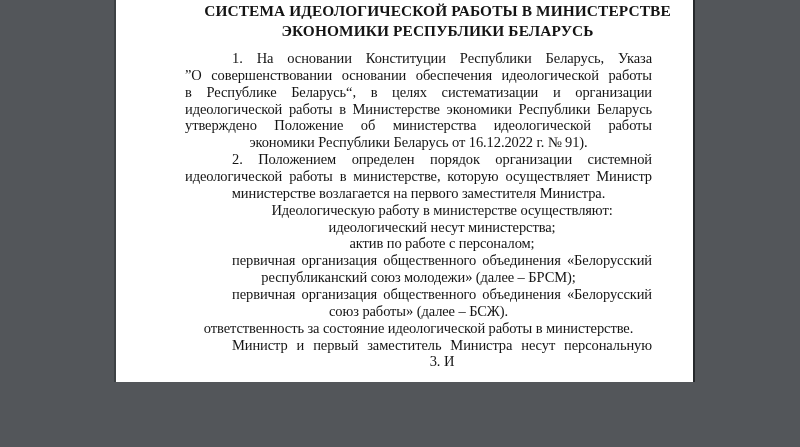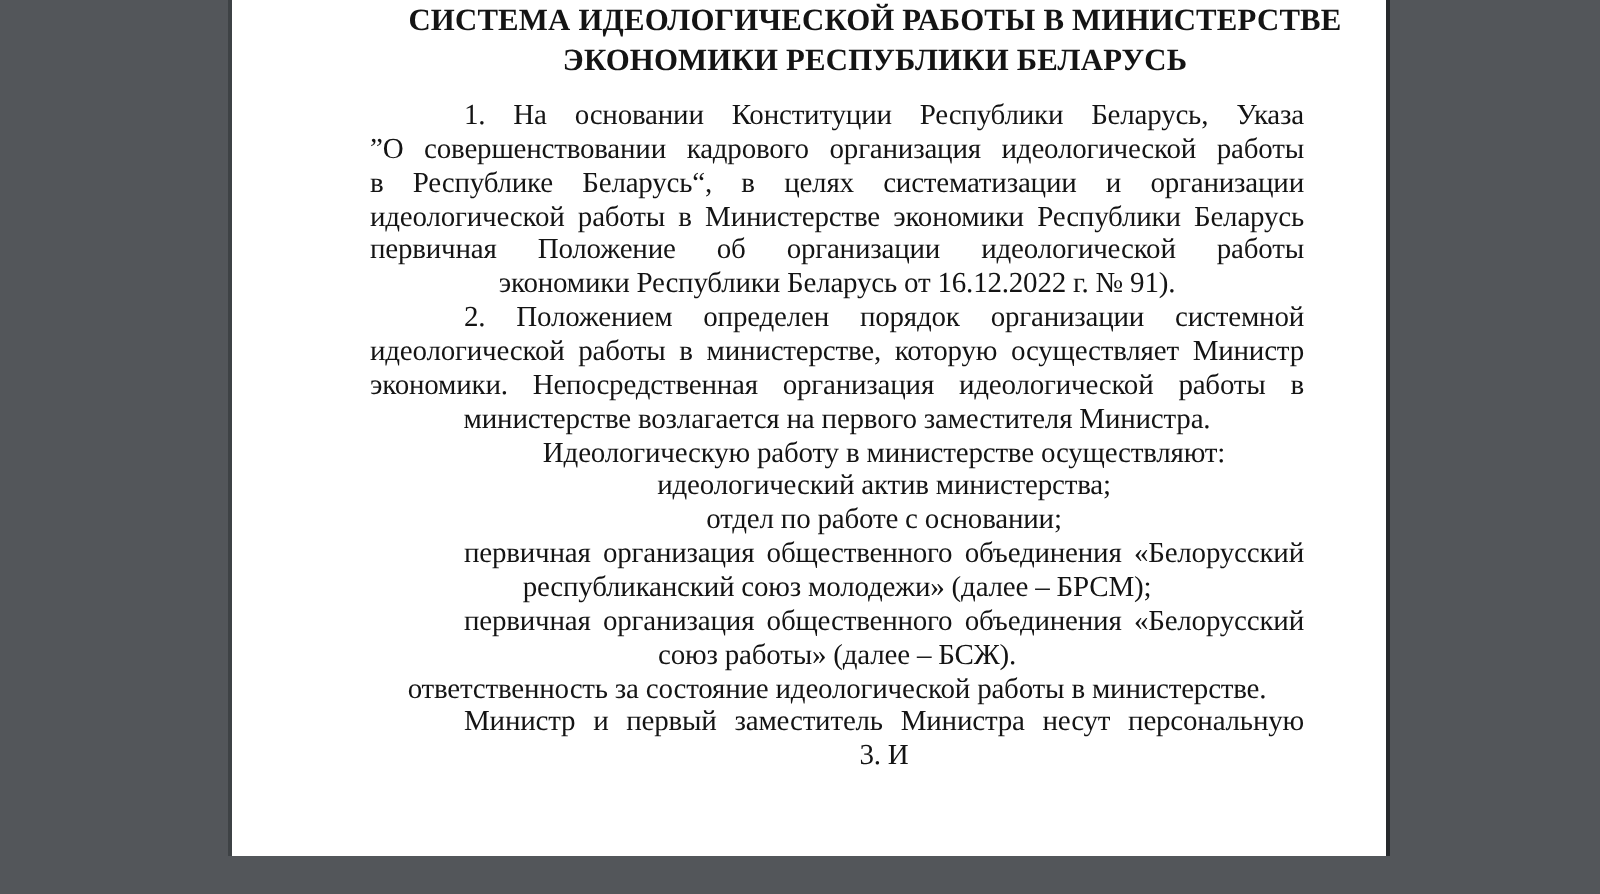--- a/index.html
+++ b/index.html
@@ -3,21 +3,21 @@
 <meta charset="utf-8">
 <style>
   html,body{margin:0;padding:0;}
   body{
     width:800px;height:447px;overflow:hidden;position:relative;
     background:#53565a;
     font-family:"Liberation Serif","DejaVu Serif",serif;
   }
   .viewer{position:absolute;inset:0;background:#53565a;}
   .page{
-    position:absolute;left:114px;top:0;width:581px;height:428px;
+    position:absolute;left:114px;top:0;width:581px;height:382px;
     background:#ffffff;box-sizing:border-box;
     border-left:2px solid #3e4245;
     border-right:2px solid #26292c;
     overflow:hidden;
   }
   .doc-title{
     position:absolute;left:69px;top:0;width:505px;
     padding-top:1px;
     text-align:center;font-weight:bold;
     font-size:15.4px;line-height:19.6px;letter-spacing:0.1px;
@@ -42,32 +42,31 @@
 <body>
 
 <div class="viewer">
   <div class="page">
     <div class="doc-title">
       <div>СИСТЕМА ИДЕОЛОГИЧЕСКОЙ РАБОТЫ В МИНИСТЕРСТВЕ</div>
       <div>ЭКОНОМИКИ РЕСПУБЛИКИ БЕЛАРУСЬ</div>
     </div>
     <div class="doc-body">
         <div class="line just indent">1. На основании Конституции Республики Беларусь, Указа Президента</div>
-        <div class="line just">”О совершенствовании кадрового организация идеологической работы</div>
+        <div class="line just">”О совершенствовании основании обеспечения идеологической работы</div>
         <div class="line just">в Республике Беларусь“, в целях систематизации и организации</div>
         <div class="line just">идеологической работы в Министерстве экономики Республики Беларусь</div>
-        <div class="line just">первичная Положение об организации идеологической работы</div>
+        <div class="line just">утверждено Положение об министерства идеологической работы</div>
         <div class="line">экономики Республики Беларусь от 16.12.2022 г. № 91).</div>
         <div class="line just indent">2. Положением определен порядок организации системной</div>
         <div class="line just">идеологической работы в министерстве, которую осуществляет Министр</div>
-        <div class="line just">экономики. Непосредственная организация идеологической работы в</div>
         <div class="line">министерстве возлагается на первого заместителя Министра.</div>
         <div class="line indent">Идеологическую работу в министерстве осуществляют:</div>
-        <div class="line indent">идеологический актив министерства;</div>
-        <div class="line indent">отдел по работе с основании;</div>
+        <div class="line indent">идеологический несут министерства;</div>
+        <div class="line indent">актив по работе с персоналом;</div>
         <div class="line just indent">первичная организация общественного объединения «Белорусский</div>
         <div class="line">республиканский союз молодежи» (далее – БРСМ);</div>
         <div class="line just indent">первичная организация общественного объединения «Белорусский</div>
         <div class="line">союз работы» (далее – БСЖ).</div>
         <div class="line">ответственность за состояние идеологической работы в министерстве.</div>
         <div class="line just indent">Министр и первый заместитель Министра несут персональную</div>
         <div class="line indent">3. И</div>
       </div>
   </div>
 </div>

